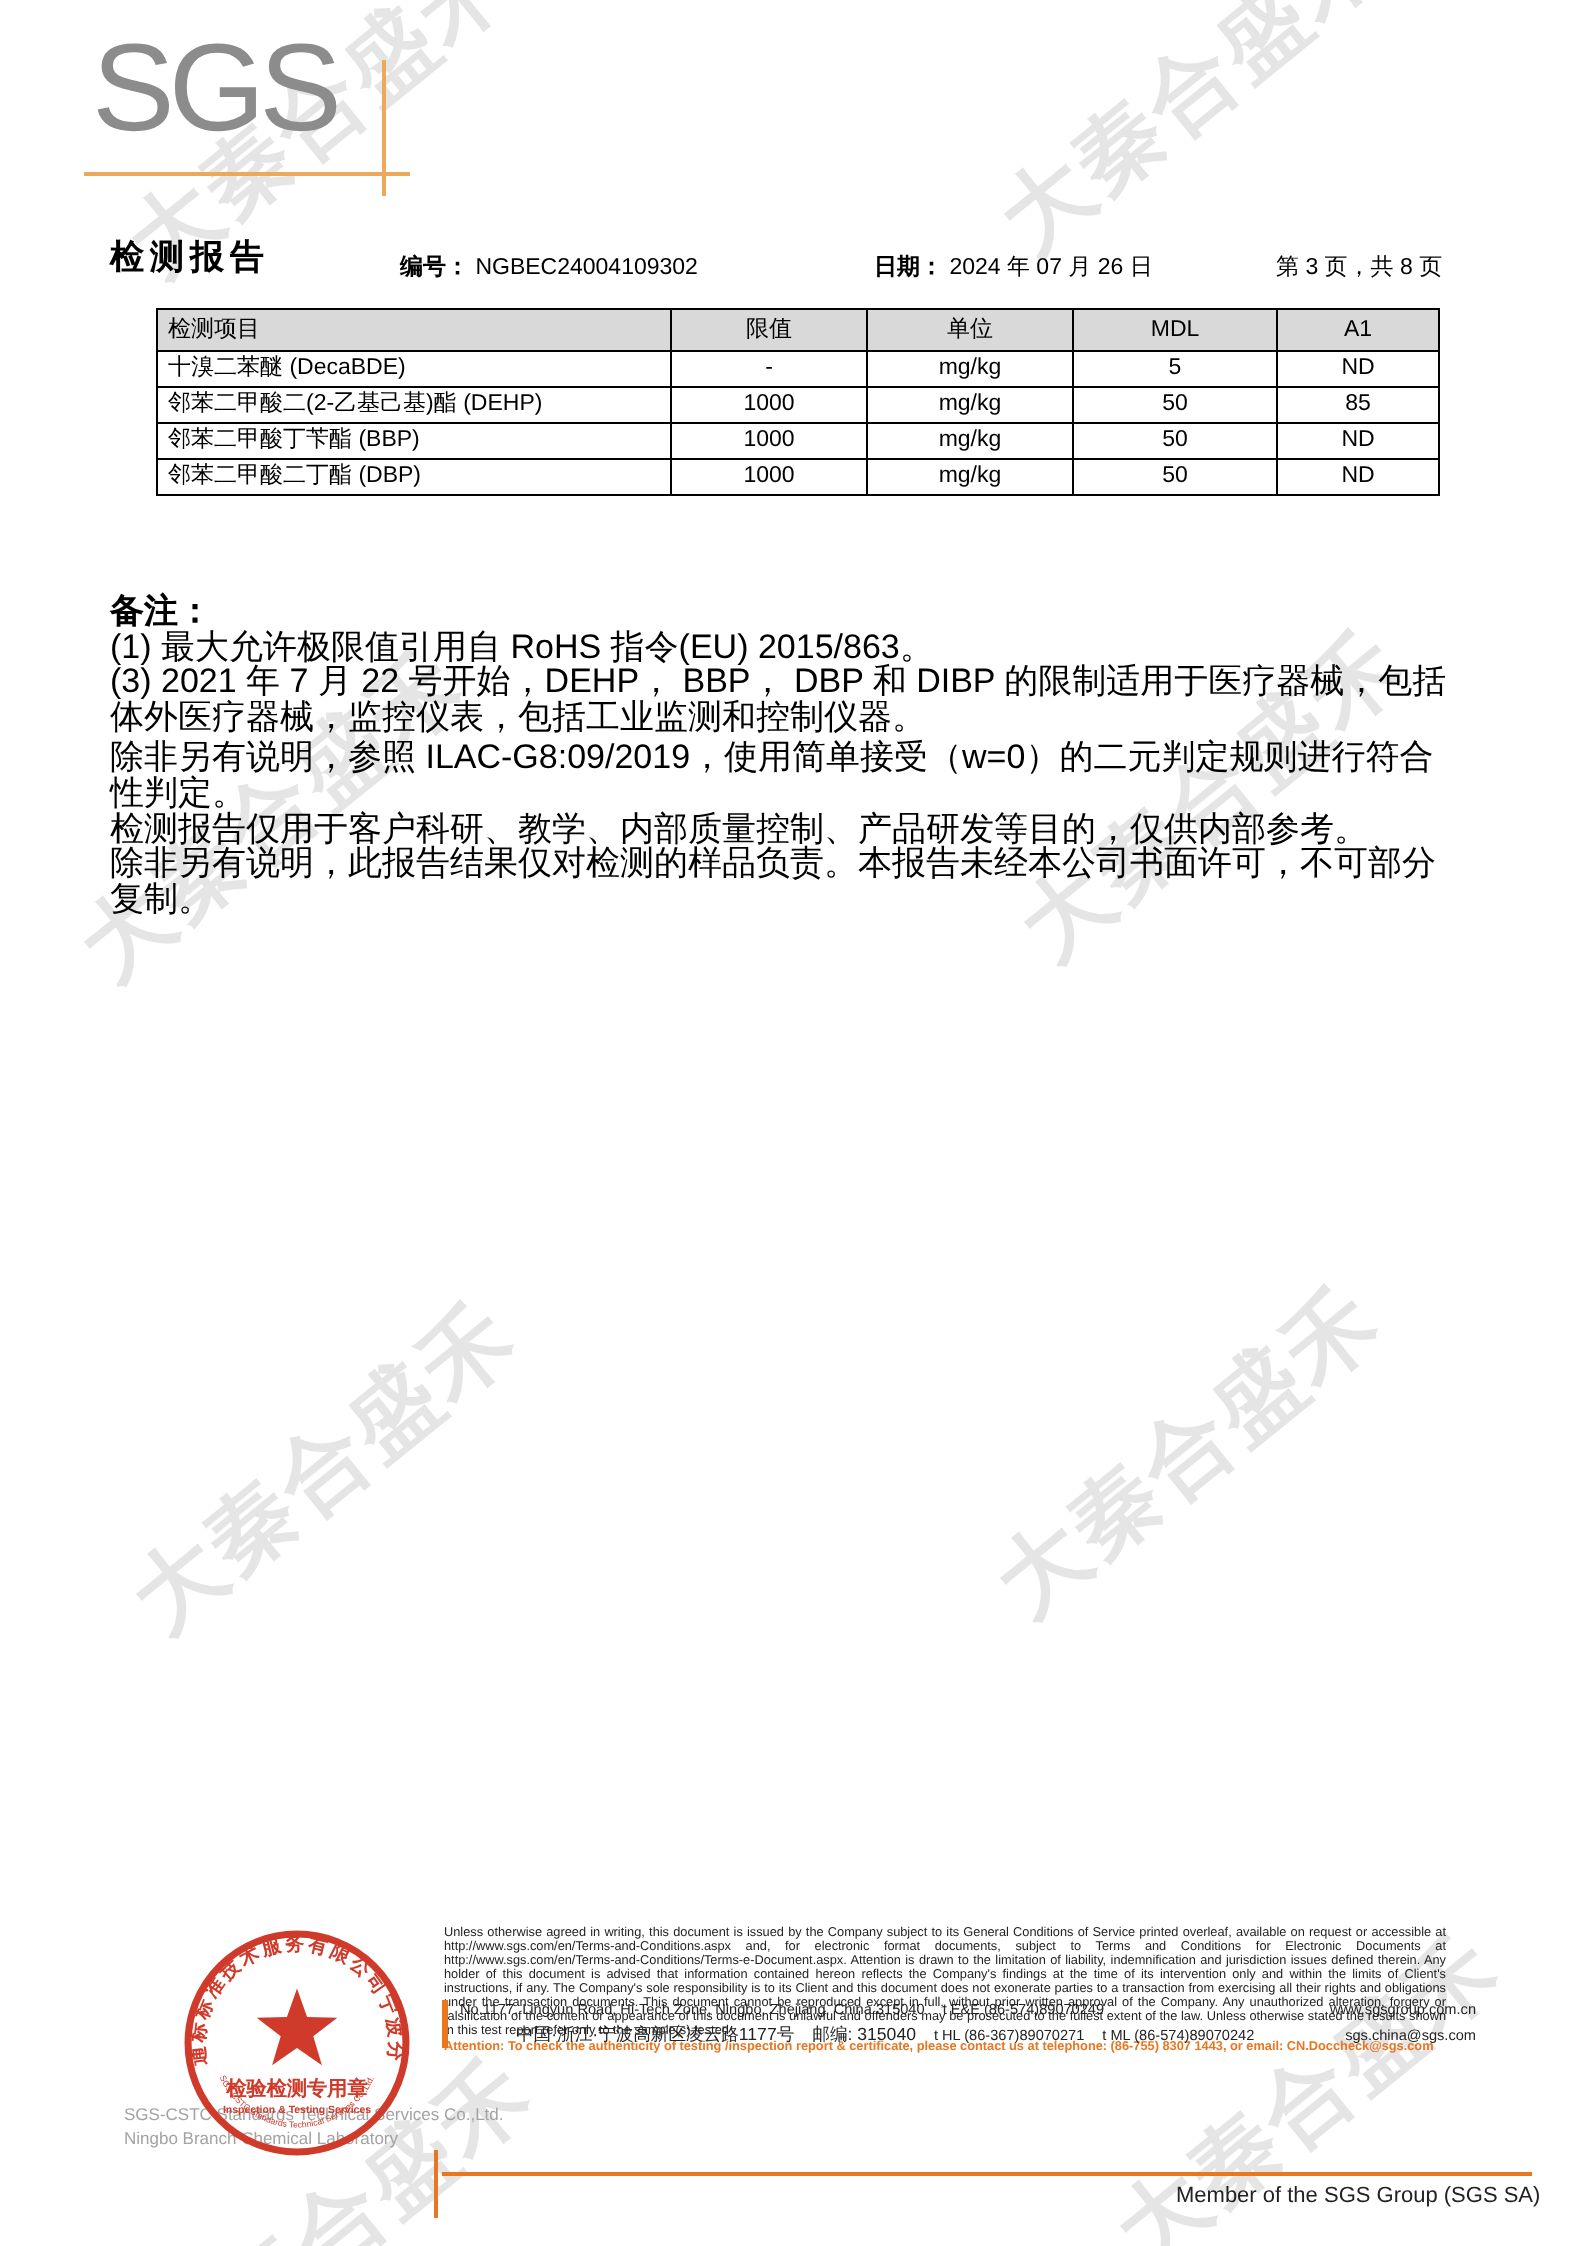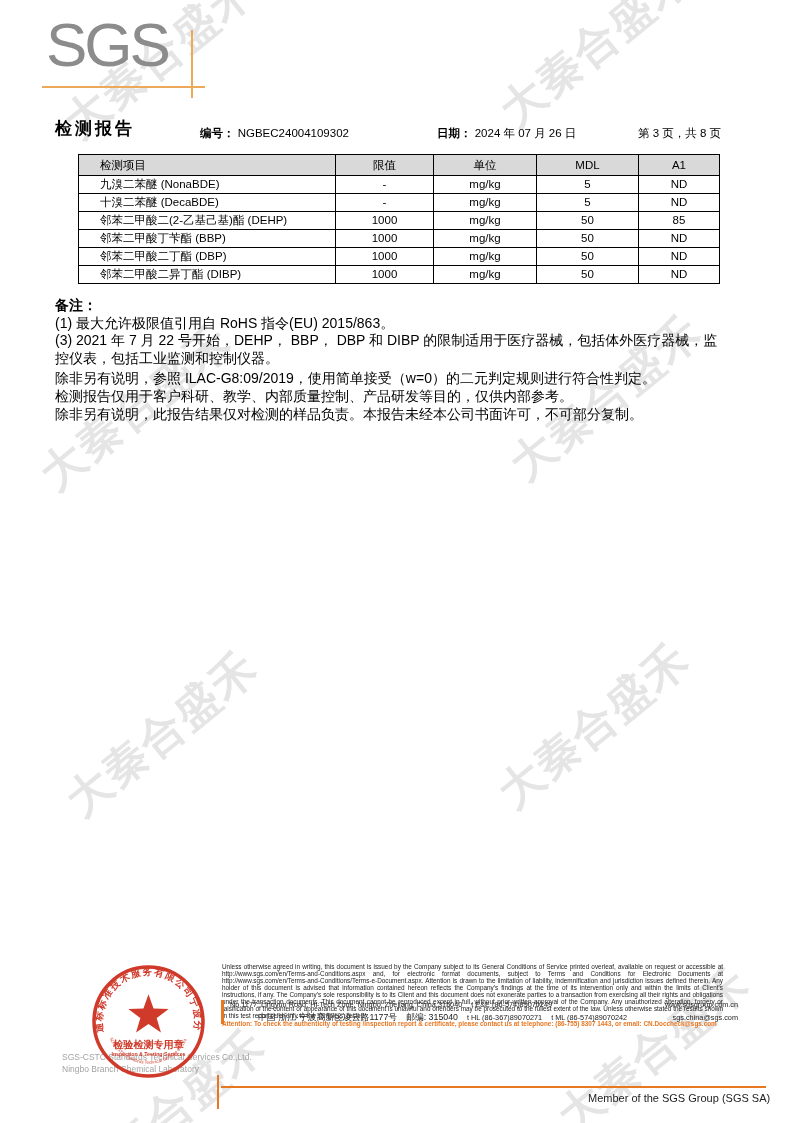--- a/index.html
+++ b/index.html
@@ -35,24 +35,24 @@
   .meta-no{left:200px;}
   .meta-date{left:437px;}
   .meta-page{left:638px;}
   
   .results{
     position:absolute;left:78px;top:154px;width:641px;border-collapse:collapse;
     font-size:11.5px;z-index:1;table-layout:fixed;background:transparent;
   }
   .results th,.results td{border:1px solid #000;text-align:center;padding:1px 2px;height:18px;line-height:15px;}
   .results th{background:var(--table-header-bg);font-weight:normal;height:21px;}
-  .results th:first-child,.results td:first-child{text-align:left;padding-left:21px;}
+  .results th:first-child,.results td:first-child{text-align:left;padding-left:5px;}
   .results{border:1.5px solid #000;}
   
-  .notes{position:absolute;left:55px;top:297px;width:672px;font-size:14px;line-height:17.6px;z-index:1;}
+  .notes{position:absolute;left:55px;top:297px;width:672px;font-size:17px;line-height:17.6px;z-index:1;}
   .notes-label{font-weight:bold;}
   .notes .gap{margin-top:3px;}
   
   .stamp{position:absolute;left:90px;top:963px;width:117px;height:117px;z-index:3;}
   .company-lines{position:absolute;left:62px;top:1051px;z-index:2;font-size:8.5px;color:#a3a3a3;line-height:12px;white-space:nowrap;}
   .legal-block{position:absolute;left:222px;top:963px;width:501px;z-index:1;}
   .legal{font-size:6.4px;line-height:1.1;text-align:justify;color:#222;}
   .attention{font-size:6.4px;line-height:1.1;color:var(--accent);font-weight:bold;margin-top:1px;}
   .addr-block{position:absolute;left:221px;top:1000px;width:526px;border-left:3px solid var(--accent);padding-left:6px;z-index:1;}
   .addr-row{display:flex;align-items:baseline;white-space:nowrap;color:#222;}
@@ -109,56 +109,42 @@
       <tr id="thead-row">
           <th>检测项目</th>
           <th>限值</th>
           <th>单位</th>
           <th>MDL</th>
           <th>A1</th>
         </tr>
     </thead>
     <tbody id="tbody">
         <tr>
-          <td>九溴二苯醚 (NonaBDE)</td>
+          <td>十溴二苯醚 (DecaBDE)</td>
           <td>-</td>
           <td>mg/kg</td>
           <td>5</td>
           <td>ND</td>
         </tr>
         <tr>
-          <td>十溴二苯醚 (DecaBDE)</td>
-          <td>-</td>
-          <td>mg/kg</td>
-          <td>5</td>
-          <td>ND</td>
-        </tr>
-        <tr>
           <td>邻苯二甲酸二(2-乙基己基)酯 (DEHP)</td>
           <td>1000</td>
           <td>mg/kg</td>
           <td>50</td>
           <td>85</td>
         </tr>
         <tr>
           <td>邻苯二甲酸丁苄酯 (BBP)</td>
           <td>1000</td>
           <td>mg/kg</td>
           <td>50</td>
           <td>ND</td>
         </tr>
         <tr>
           <td>邻苯二甲酸二丁酯 (DBP)</td>
-          <td>1000</td>
-          <td>mg/kg</td>
-          <td>50</td>
-          <td>ND</td>
-        </tr>
-        <tr>
-          <td>邻苯二甲酸二异丁酯 (DIBP)</td>
           <td>1000</td>
           <td>mg/kg</td>
           <td>50</td>
           <td>ND</td>
         </tr>
       </tbody>
   </table>
 
   <div class="notes">
     <div class="notes-label">备注：</div>

